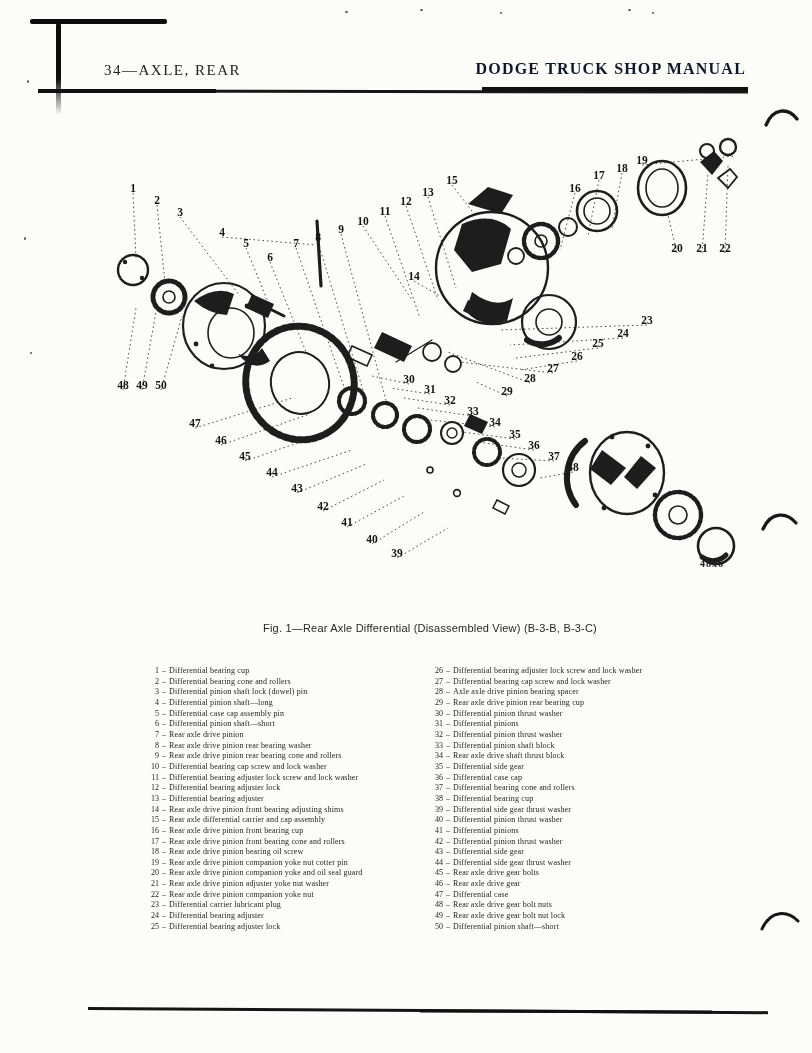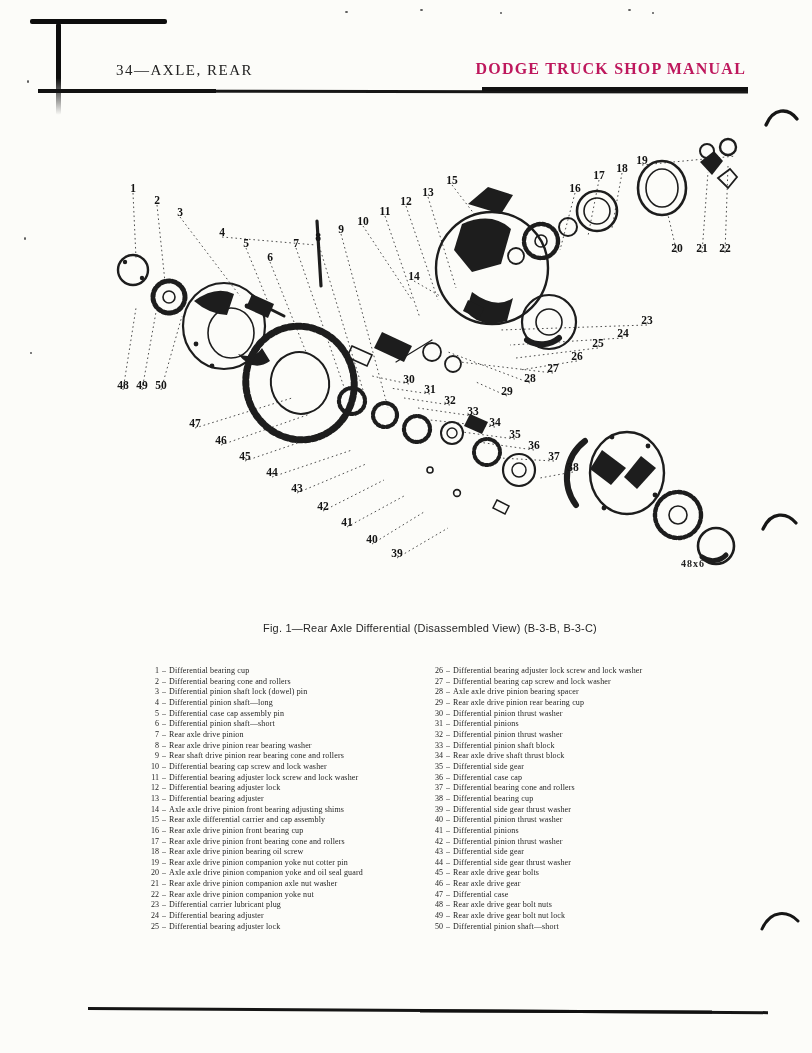--- a/index.html
+++ b/index.html
@@ -1,33 +1,33 @@
 <!DOCTYPE html>
 <html><head>
 <meta charset="utf-8">
 <style>
   html,body{margin:0;padding:0;}
   body{width:812px;height:1053px;position:relative;background:#fcfcf9;overflow:hidden;
        font-family:"Liberation Serif", serif;color:#1c1c1c;}
   .abs{position:absolute;}
   
-  .hdr-left{left:104px;top:62px;font-size:15px;letter-spacing:1.5px;color:#222;margin-left:12px;}
-  .hdr-right{right:66px;top:60px;font-size:16px;font-weight:bold;letter-spacing:1.2px;color:#be185d;}
+  .hdr-left{left:104px;top:62px;font-size:15px;letter-spacing:1.5px;color:#222;}
+  .hdr-right{right:66px;top:60px;font-size:16px;font-weight:bold;letter-spacing:1.2px;color:#0f172a;}
   .rule-main{left:38px;top:90px;width:710px;height:2.5px;background:#171717;transform:rotate(0.08deg);}
   .rule-thick-l{left:38px;top:89px;width:178px;height:4px;background:#111;}
   .rule-thick-r{left:482px;top:87px;width:266px;height:4px;background:#111;}
   
   .tmark-h{left:30px;top:19px;width:137px;height:5px;background:#0d0d0d;border-radius:2px;}
   .tmark-v{left:56px;top:23px;width:5px;height:92px;background:linear-gradient(#0d0d0d 60%,rgba(13,13,13,0));border-radius:2px;}
   .speck{background:#555;border-radius:50%;}
   
   .caption{left:0;top:622px;width:860px;text-align:center;font-family:"Liberation Sans",sans-serif;
            font-size:11px;color:#272727;letter-spacing:0.2px;}
   
-  .plate-mark{left:681px;top:558px;font-size:10px;font-weight:bold;letter-spacing:1px;color:#222;}
+  .plate-mark{left:700px;top:558px;font-size:10px;font-weight:bold;letter-spacing:1px;color:#222;}
   
   .plist{top:666px;font-size:8px;line-height:10.65px;color:#242424;}
   .plist-left{left:146px;width:282px;}
   .plist-right{left:430px;width:300px;}
   .part-row{display:flex;white-space:nowrap;}
   .part-num{width:13px;text-align:right;flex:none;}
   .part-dash{width:10px;text-align:center;flex:none;}
   .part-label{letter-spacing:0.15px;}
   
   .rule-bottom{left:88px;top:1007px;width:680px;height:2.5px;background:#151515;
@@ -286,21 +286,21 @@
       <span class="part-label">Rear axle drive pinion</span>
     </div>
     <div class="part-row">
       <span class="part-num">8</span>
       <span class="part-dash">–</span>
       <span class="part-label">Rear axle drive pinion rear bearing washer</span>
     </div>
     <div class="part-row">
       <span class="part-num">9</span>
       <span class="part-dash">–</span>
-      <span class="part-label">Rear shaft drive pinion rear bearing cone and rollers</span>
+      <span class="part-label">Rear axle drive pinion rear bearing cone and rollers</span>
     </div>
     <div class="part-row">
       <span class="part-num">10</span>
       <span class="part-dash">–</span>
       <span class="part-label">Differential bearing cap screw and lock washer</span>
     </div>
     <div class="part-row">
       <span class="part-num">11</span>
       <span class="part-dash">–</span>
       <span class="part-label">Differential bearing adjuster lock screw and lock washer</span>
@@ -311,21 +311,21 @@
       <span class="part-label">Differential bearing adjuster lock</span>
     </div>
     <div class="part-row">
       <span class="part-num">13</span>
       <span class="part-dash">–</span>
       <span class="part-label">Differential bearing adjuster</span>
     </div>
     <div class="part-row">
       <span class="part-num">14</span>
       <span class="part-dash">–</span>
-      <span class="part-label">Axle axle drive pinion front bearing adjusting shims</span>
+      <span class="part-label">Rear axle drive pinion front bearing adjusting shims</span>
     </div>
     <div class="part-row">
       <span class="part-num">15</span>
       <span class="part-dash">–</span>
       <span class="part-label">Rear axle differential carrier and cap assembly</span>
     </div>
     <div class="part-row">
       <span class="part-num">16</span>
       <span class="part-dash">–</span>
       <span class="part-label">Rear axle drive pinion front bearing cup</span>
@@ -341,26 +341,26 @@
       <span class="part-label">Rear axle drive pinion bearing oil screw</span>
     </div>
     <div class="part-row">
       <span class="part-num">19</span>
       <span class="part-dash">–</span>
       <span class="part-label">Rear axle drive pinion companion yoke nut cotter pin</span>
     </div>
     <div class="part-row">
       <span class="part-num">20</span>
       <span class="part-dash">–</span>
-      <span class="part-label">Axle axle drive pinion companion yoke and oil seal guard</span>
+      <span class="part-label">Rear axle drive pinion companion yoke and oil seal guard</span>
     </div>
     <div class="part-row">
       <span class="part-num">21</span>
       <span class="part-dash">–</span>
-      <span class="part-label">Rear axle drive pinion companion axle nut washer</span>
+      <span class="part-label">Rear axle drive pinion adjuster yoke nut washer</span>
     </div>
     <div class="part-row">
       <span class="part-num">22</span>
       <span class="part-dash">–</span>
       <span class="part-label">Rear axle drive pinion companion yoke nut</span>
     </div>
     <div class="part-row">
       <span class="part-num">23</span>
       <span class="part-dash">–</span>
       <span class="part-label">Differential carrier lubricant plug</span>

